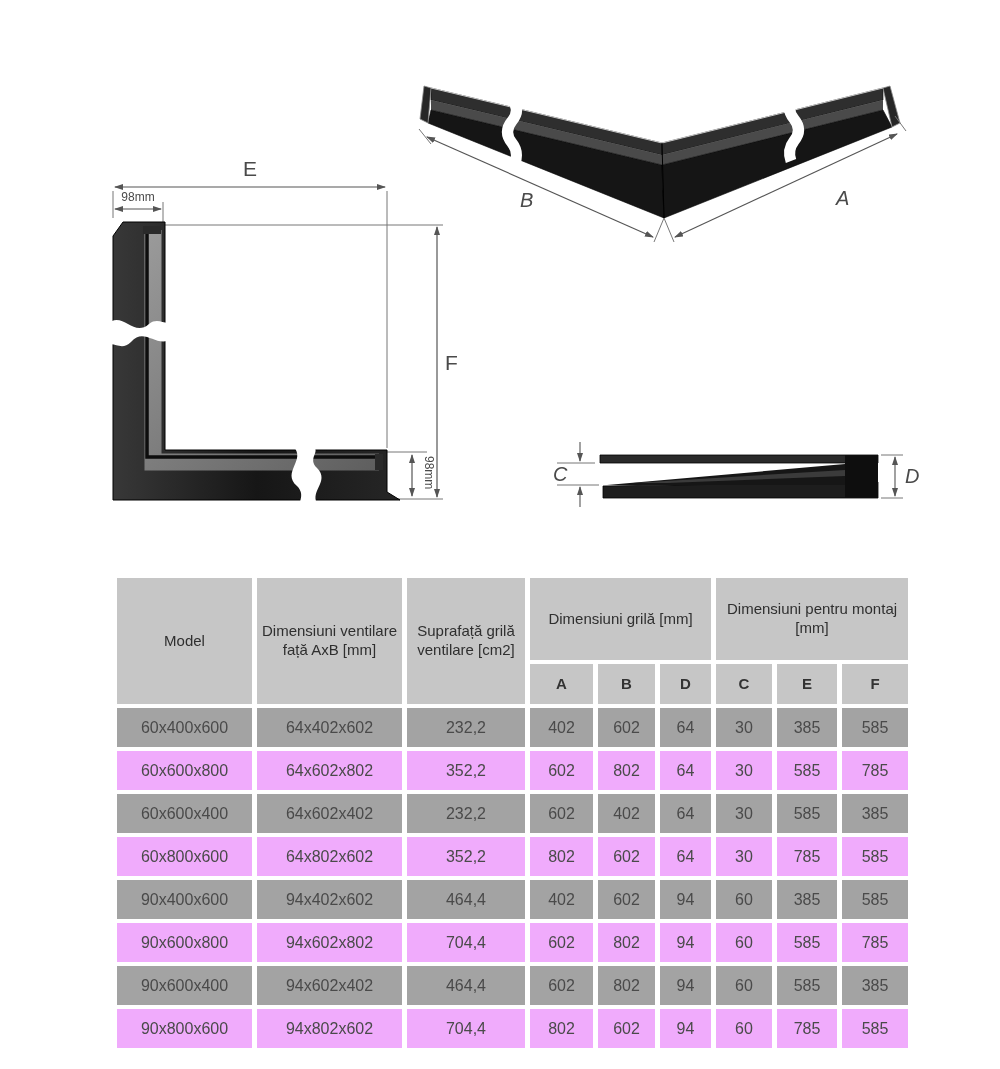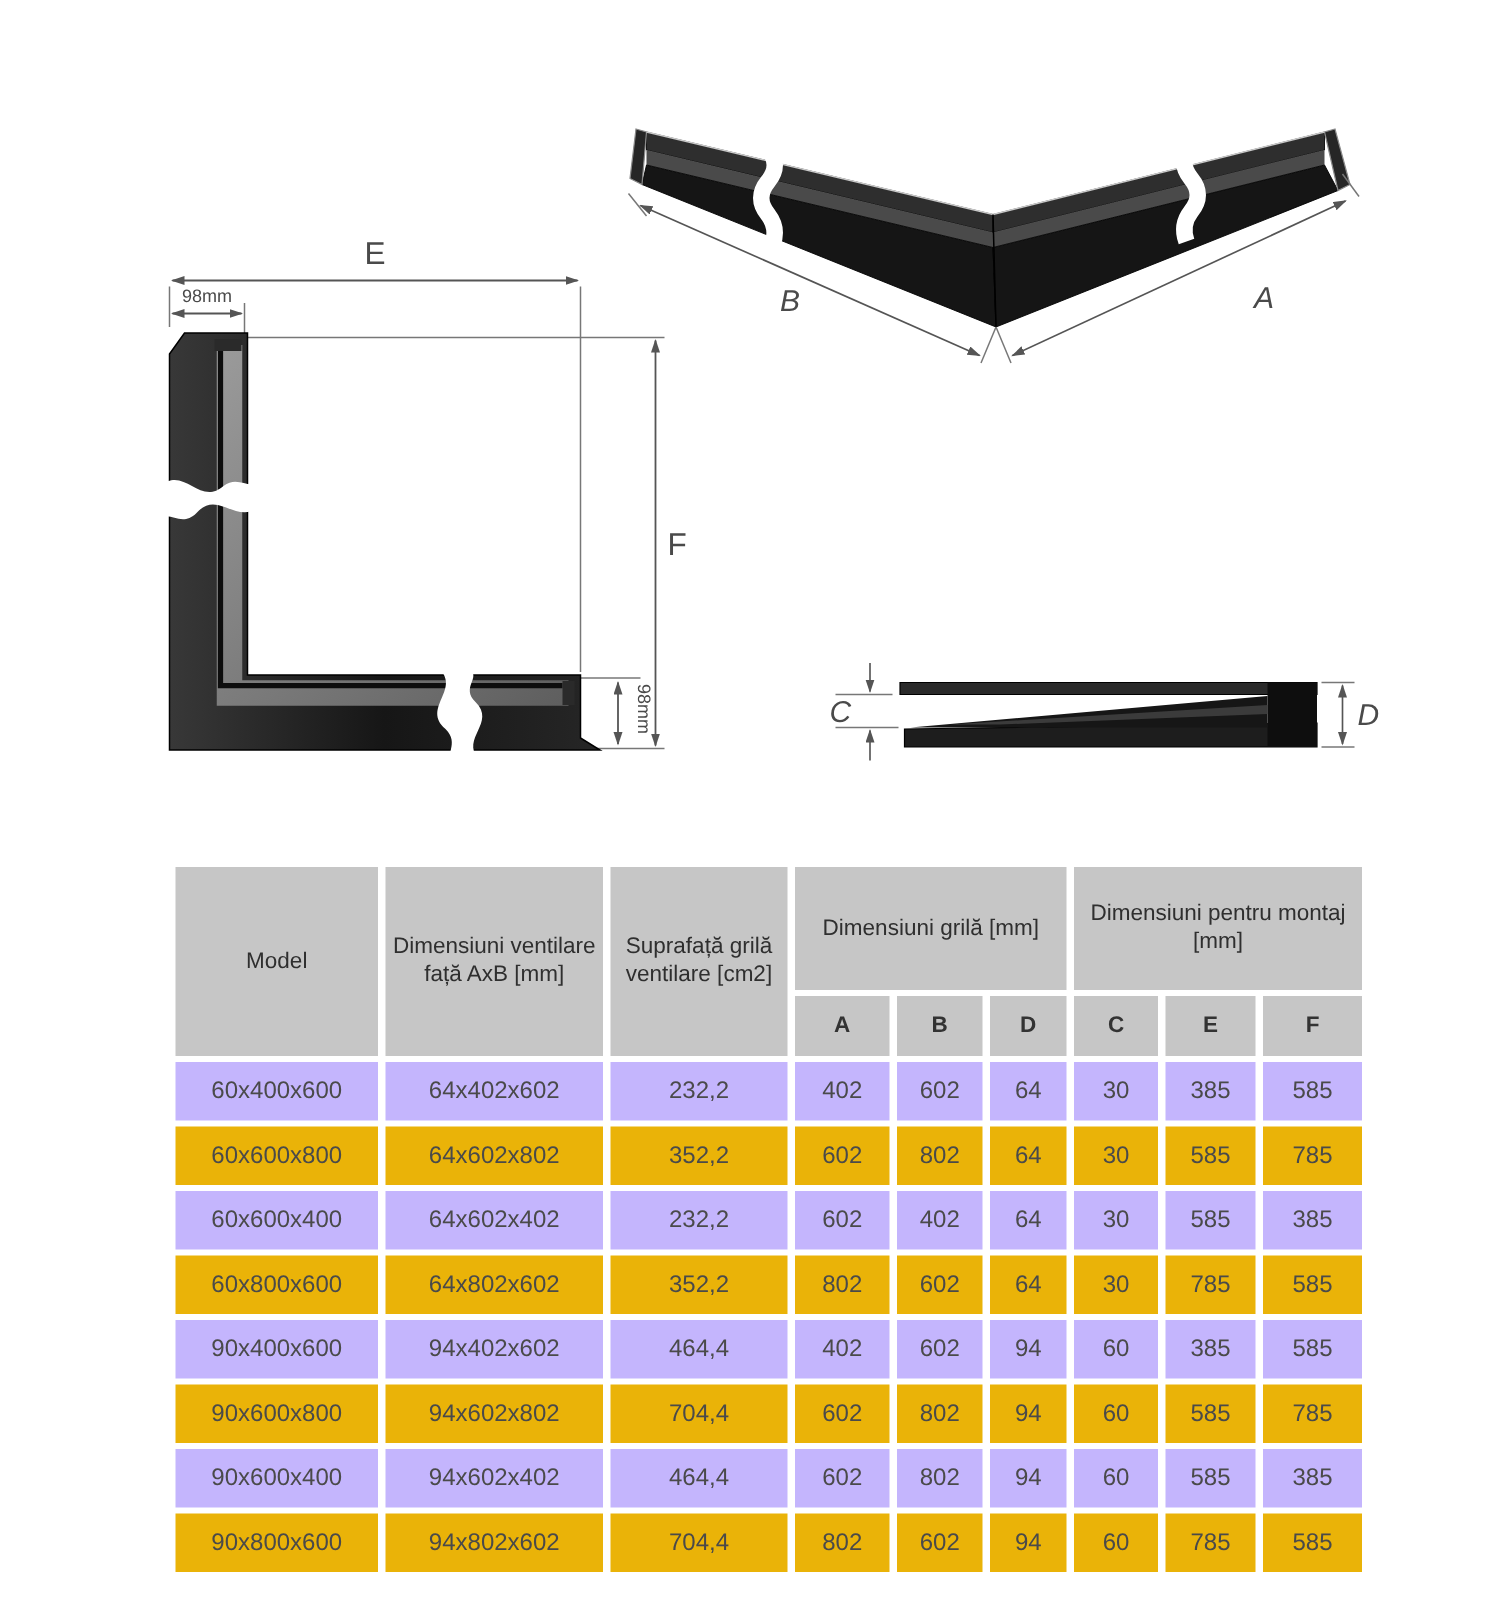--- a/index.html
+++ b/index.html
@@ -14,22 +14,22 @@
   
   table.spec{position:absolute;left:112px;top:574px;width:801px;
              border-collapse:separate;border-spacing:5px 4px;table-layout:fixed;}
   table.spec th,table.spec td{text-align:center;vertical-align:middle;padding:0 2px;
              overflow:hidden;}
   table.spec thead th{background:#c6c6c6;font-weight:normal;font-size:15px;
              line-height:1.25;color:#2f2f2f;}
   table.spec tr.grouphead th{height:82px;}
   table.spec tr.subhead th{height:40px;font-weight:bold;font-size:15px;color:#333;}
   table.spec tbody td{font-size:16px;height:39px;color:#4a4a4a;}
-  table.spec tbody tr.light td{background:#c4b5fd;}
-  table.spec tbody tr.dark td{background:#eab308;}
+  table.spec tbody tr.light td{background:#a3a3a3;}
+  table.spec tbody tr.dark td{background:#f0abfc;}
 </style>
 </head>
 <body>
 
 <div class="page">
 
   <svg style="left:95px;top:148px;" width="365" height="380" viewBox="0 0 365 380">
     <defs>
       <marker id="fvA" markerWidth="9" markerHeight="7" refX="8" refY="3" orient="auto-start-reverse" markerUnits="userSpaceOnUse">
         <path d="M0,0 L9,3 L0,6 Z" fill="#555"></path>

